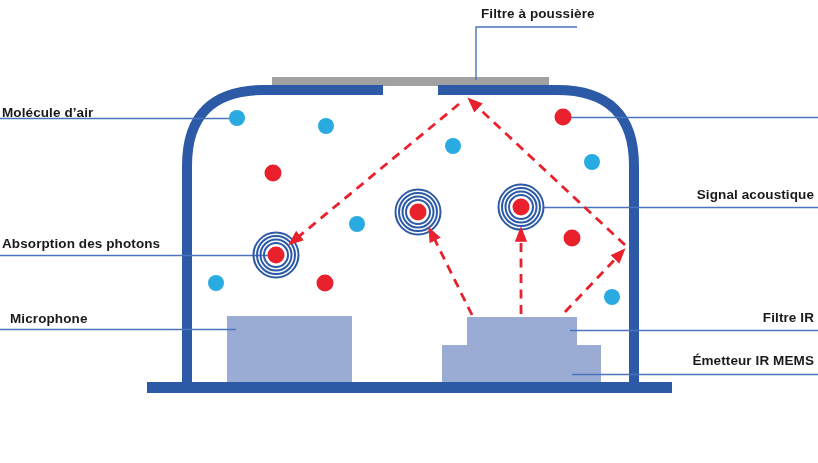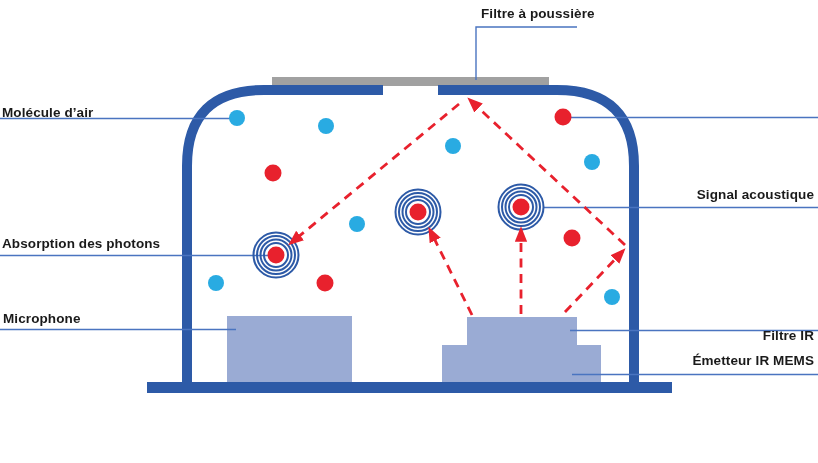--- a/index.html
+++ b/index.html
@@ -121,21 +121,21 @@
 
   <div class="lbl" style="left:481px;top:6px;">Filtre à poussière</div>
 
   <div class="lbl" style="left:2px;top:97px;margin-top:8px;">Molécule d’air</div>
 
 
   <div class="lbl" style="left:2px;top:236px;">Absorption des photons</div>
 
   <div class="lbl right" style="right:4px;top:187px;">Signal acoustique</div>
 
-  <div class="lbl" style="left:3px;top:311px;">Microphone</div>
+  <div class="lbl" style="left:10px;top:311px;">Microphone</div>
 
-  <div class="lbl right" style="right:4px;top:328px;">Filtre IR</div>
+  <div class="lbl right" style="right:4px;top:310px;">Filtre IR</div>
 
   <div class="lbl right" style="right:4px;top:353px;">Émetteur IR MEMS</div>
 
   <div class="lbl" style="left:427px;top:434px;">PCB</div>
 
 </div>
 
 </body></html>

